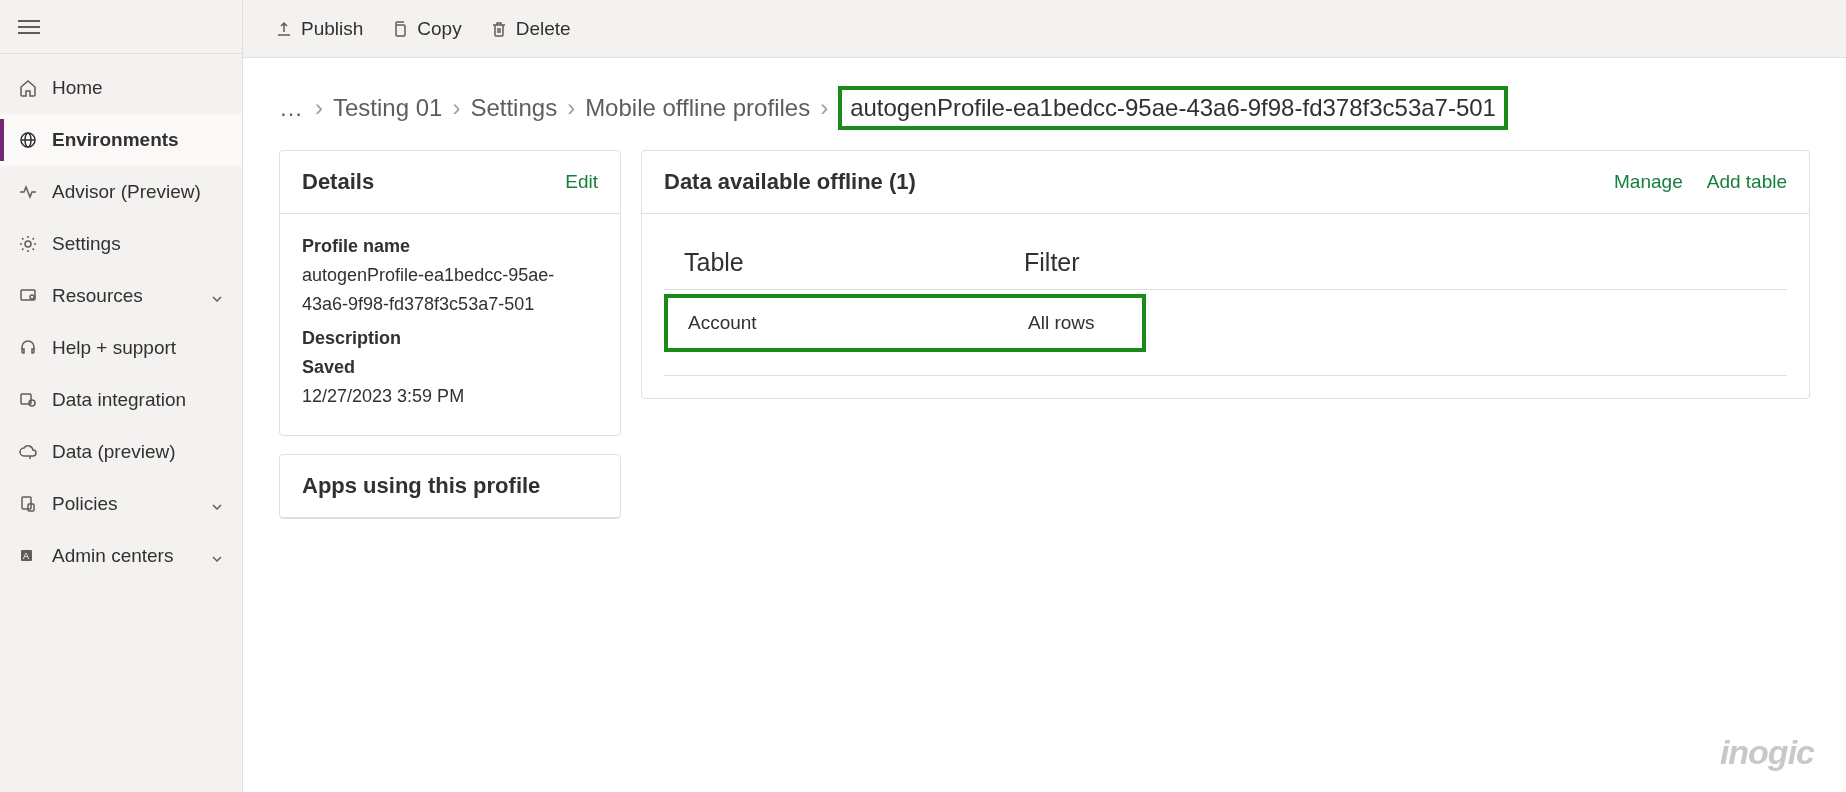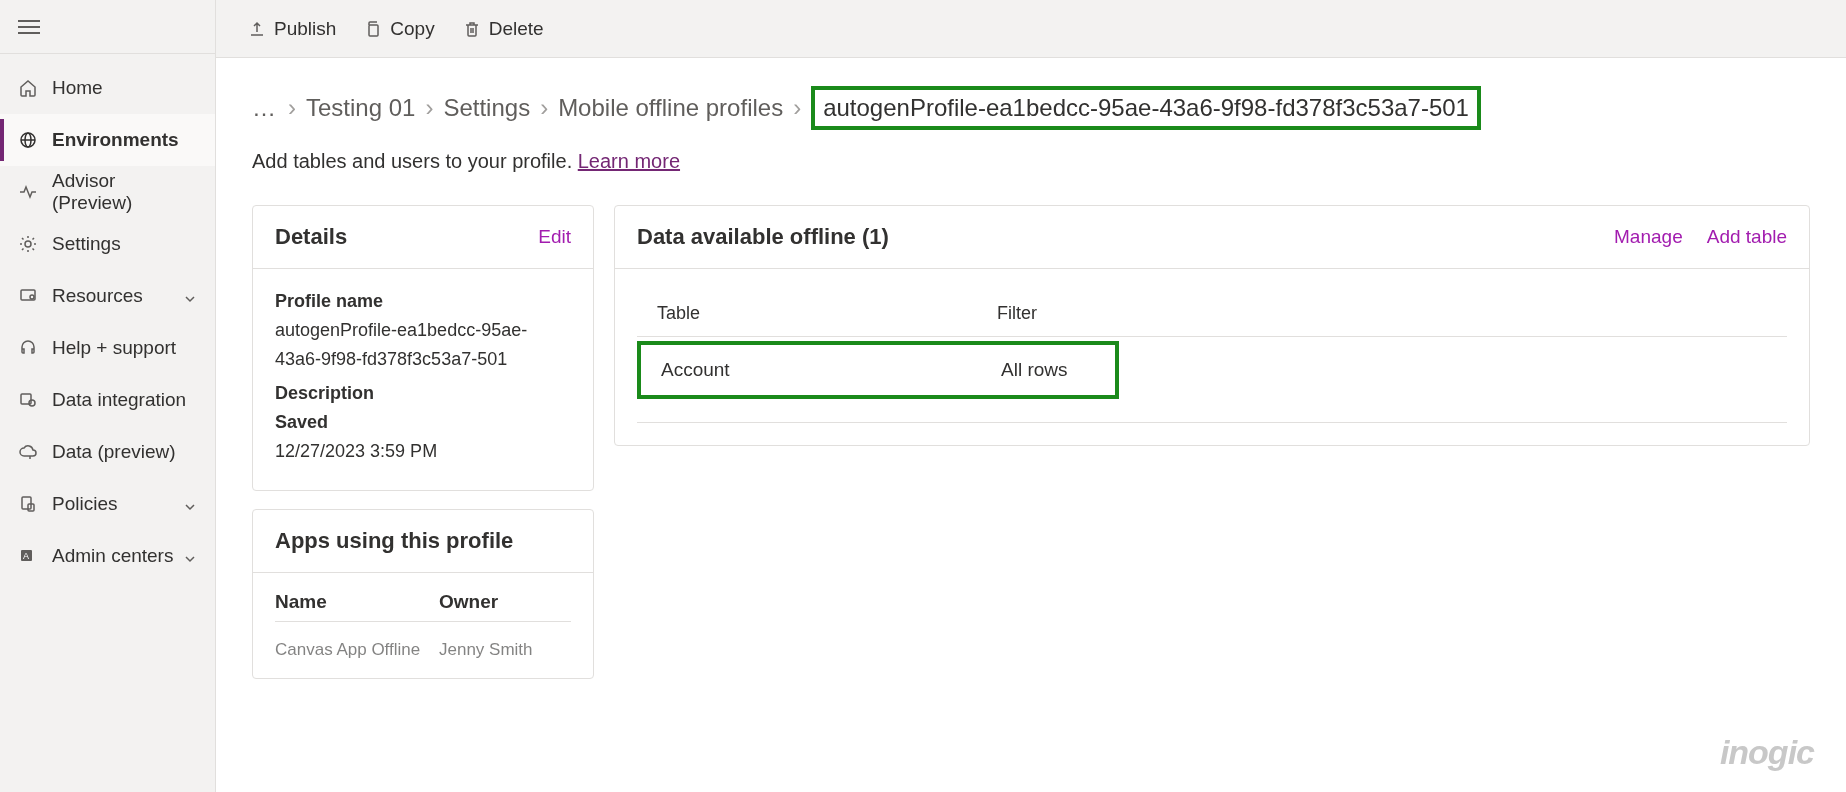--- a/index.html
+++ b/index.html
@@ -1,20 +1,20 @@
 <!DOCTYPE html>
 <html><head>
 <meta charset="utf-8">
 <style>
 * { margin: 0; padding: 0; box-sizing: border-box; font-family: 'Segoe UI', Tahoma, sans-serif; }
 body { background: #faf9f8; color: #323130; width: 1846px; height: 792px; overflow: hidden; }
 .app { display: flex; height: 100%; }
 
 
-.sidebar { width: 216px; background: #f3f2f1; border-right: 1px solid #e1dfdd; display: flex; flex-direction: column; }
+.sidebar { width: 243px; background: #f3f2f1; border-right: 1px solid #e1dfdd; display: flex; flex-direction: column; }
 .hamburger-wrap { height: 54px; display: flex; align-items: center; padding-left: 18px; border-bottom: 1px solid #e1dfdd; }
 .hamburger { width: 22px; height: 14px; display: flex; flex-direction: column; justify-content: space-between; cursor: pointer; }
 .hamburger span { height: 2px; background: #605e5c; }
 .nav { padding-top: 8px; }
 .nav-item { display: flex; align-items: center; height: 52px; padding: 0 18px; cursor: pointer; position: relative; color: #323130; font-size: 19px; }
 .nav-item.active { font-weight: 600; background: #faf9f8; }
 .nav-item.active::before { content: ''; position: absolute; left: 0; top: 10%; width: 4px; height: 80%; background: #742774; }
 .nav-icon { width: 20px; height: 20px; margin-right: 14px; flex-shrink: 0; display: flex; align-items: center; justify-content: center; }
 .nav-label { flex: 1; }
 .nav-chevron { width: 14px; height: 14px; }
@@ -33,31 +33,31 @@
 .dots { letter-spacing: 2px; }
 
 .subtext { font-size: 20px; color: #323130; margin-bottom: 32px; }
 .subtext a { color: #742774; }
 
 .cards-row { display: flex; gap: 20px; align-items: flex-start; }
 .left-col { width: 342px; display: flex; flex-direction: column; gap: 18px; }
 .card { border: 1px solid #e1dfdd; border-radius: 4px; background: #fff; }
 .card-header { display: flex; justify-content: space-between; align-items: center; padding: 18px 22px; border-bottom: 1px solid #e1dfdd; }
 .card-title { font-size: 22px; font-weight: 600; }
-.card-link { color: #a21caf; font-size: 19px; cursor: pointer; }
+.card-link { color: #15803d; font-size: 19px; cursor: pointer; }
 .card-body { padding: 18px 22px; font-size: 18px; line-height: 1.6; }
 .field-label { font-weight: 600; }
 .field-value { word-break: break-word; margin-bottom: 6px; }
 
 .data-card { flex: 1; border: 1px solid #e1dfdd; border-radius: 4px; }
 .data-header { display: flex; justify-content: space-between; align-items: center; padding: 18px 22px; border-bottom: 1px solid #e1dfdd; }
 .data-title { font-size: 22px; font-weight: 600; }
 .data-actions { display: flex; gap: 24px; }
 .data-body { padding: 22px; }
-.tbl-row { display: flex; padding: 12px 20px; font-size: 18px; }
+.tbl-row { display: flex; padding: 12px 20px; font-size: 25px; }
 .tbl-head { font-weight: 400; color: #323130; border-bottom: 1px solid #e1dfdd; }
 .col-table { width: 340px; }
 .col-filter { flex: 1; }
 .tbl-data-row { border: 4px solid #1a8a1a; padding: 14px 20px; margin-top: 4px; display: flex; font-size: 19px; width: 482px; }
 .tbl-after { border-bottom: 1px solid #e1dfdd; height: 24px; }
 
 .apps-table { padding: 18px 22px; }
 .apps-head { display: flex; font-weight: 600; font-size: 19px; border-bottom: 1px solid #e1dfdd; padding-bottom: 8px; }
 .col-name { width: 164px; }
 .col-owner { flex: 1; }
@@ -207,23 +207,20 @@
         <span class="chev">›</span>
         <span class="crumb">Testing 01</span>
         <span class="chev">›</span>
         <span class="crumb">Settings</span>
         <span class="chev">›</span>
         <span class="crumb">Mobile offline profiles</span>
         <span class="chev">›</span>
         <span class="current">autogenProfile-ea1bedcc-95ae-43a6-9f98-fd378f3c53a7-501</span>
       </div>
 
-      <p class="subtext">
-        <span>Add tables and users to your profile. </span><a href="#">Learn more</a>
-      </p>
 
       <div class="cards-row">
         <div class="left-col">
           <div class="card">
             <div class="card-header">
               <span class="card-title">Details</span>
               <span class="card-link">Edit</span>
             </div>
             <div class="card-body">
               <div class="field-label">Profile name</div>
@@ -231,30 +228,20 @@
               <div class="field-label">Description</div>
               <div class="field-label">Saved</div>
               <div class="field-value">12/27/2023 3:59 PM</div>
             </div>
           </div>
 
           <div class="card">
             <div class="card-header">
               <span class="card-title">Apps using this profile</span>
             </div>
-            <div class="apps-table">
-              <div class="apps-head">
-                <span class="col-name">Name</span>
-                <span class="col-owner">Owner</span>
-              </div>
-              <div class="apps-row">
-                <span class="col-name">Canvas App Offline</span>
-                <span class="col-owner">Jenny Smith</span>
-              </div>
-            </div>
           </div>
         </div>
 
         <div class="data-card">
           <div class="data-header">
             <span class="data-title">Data available offline (1)</span>
             <div class="data-actions">
               <span class="card-link">Manage</span>
               <span class="card-link">Add table</span>
             </div>

